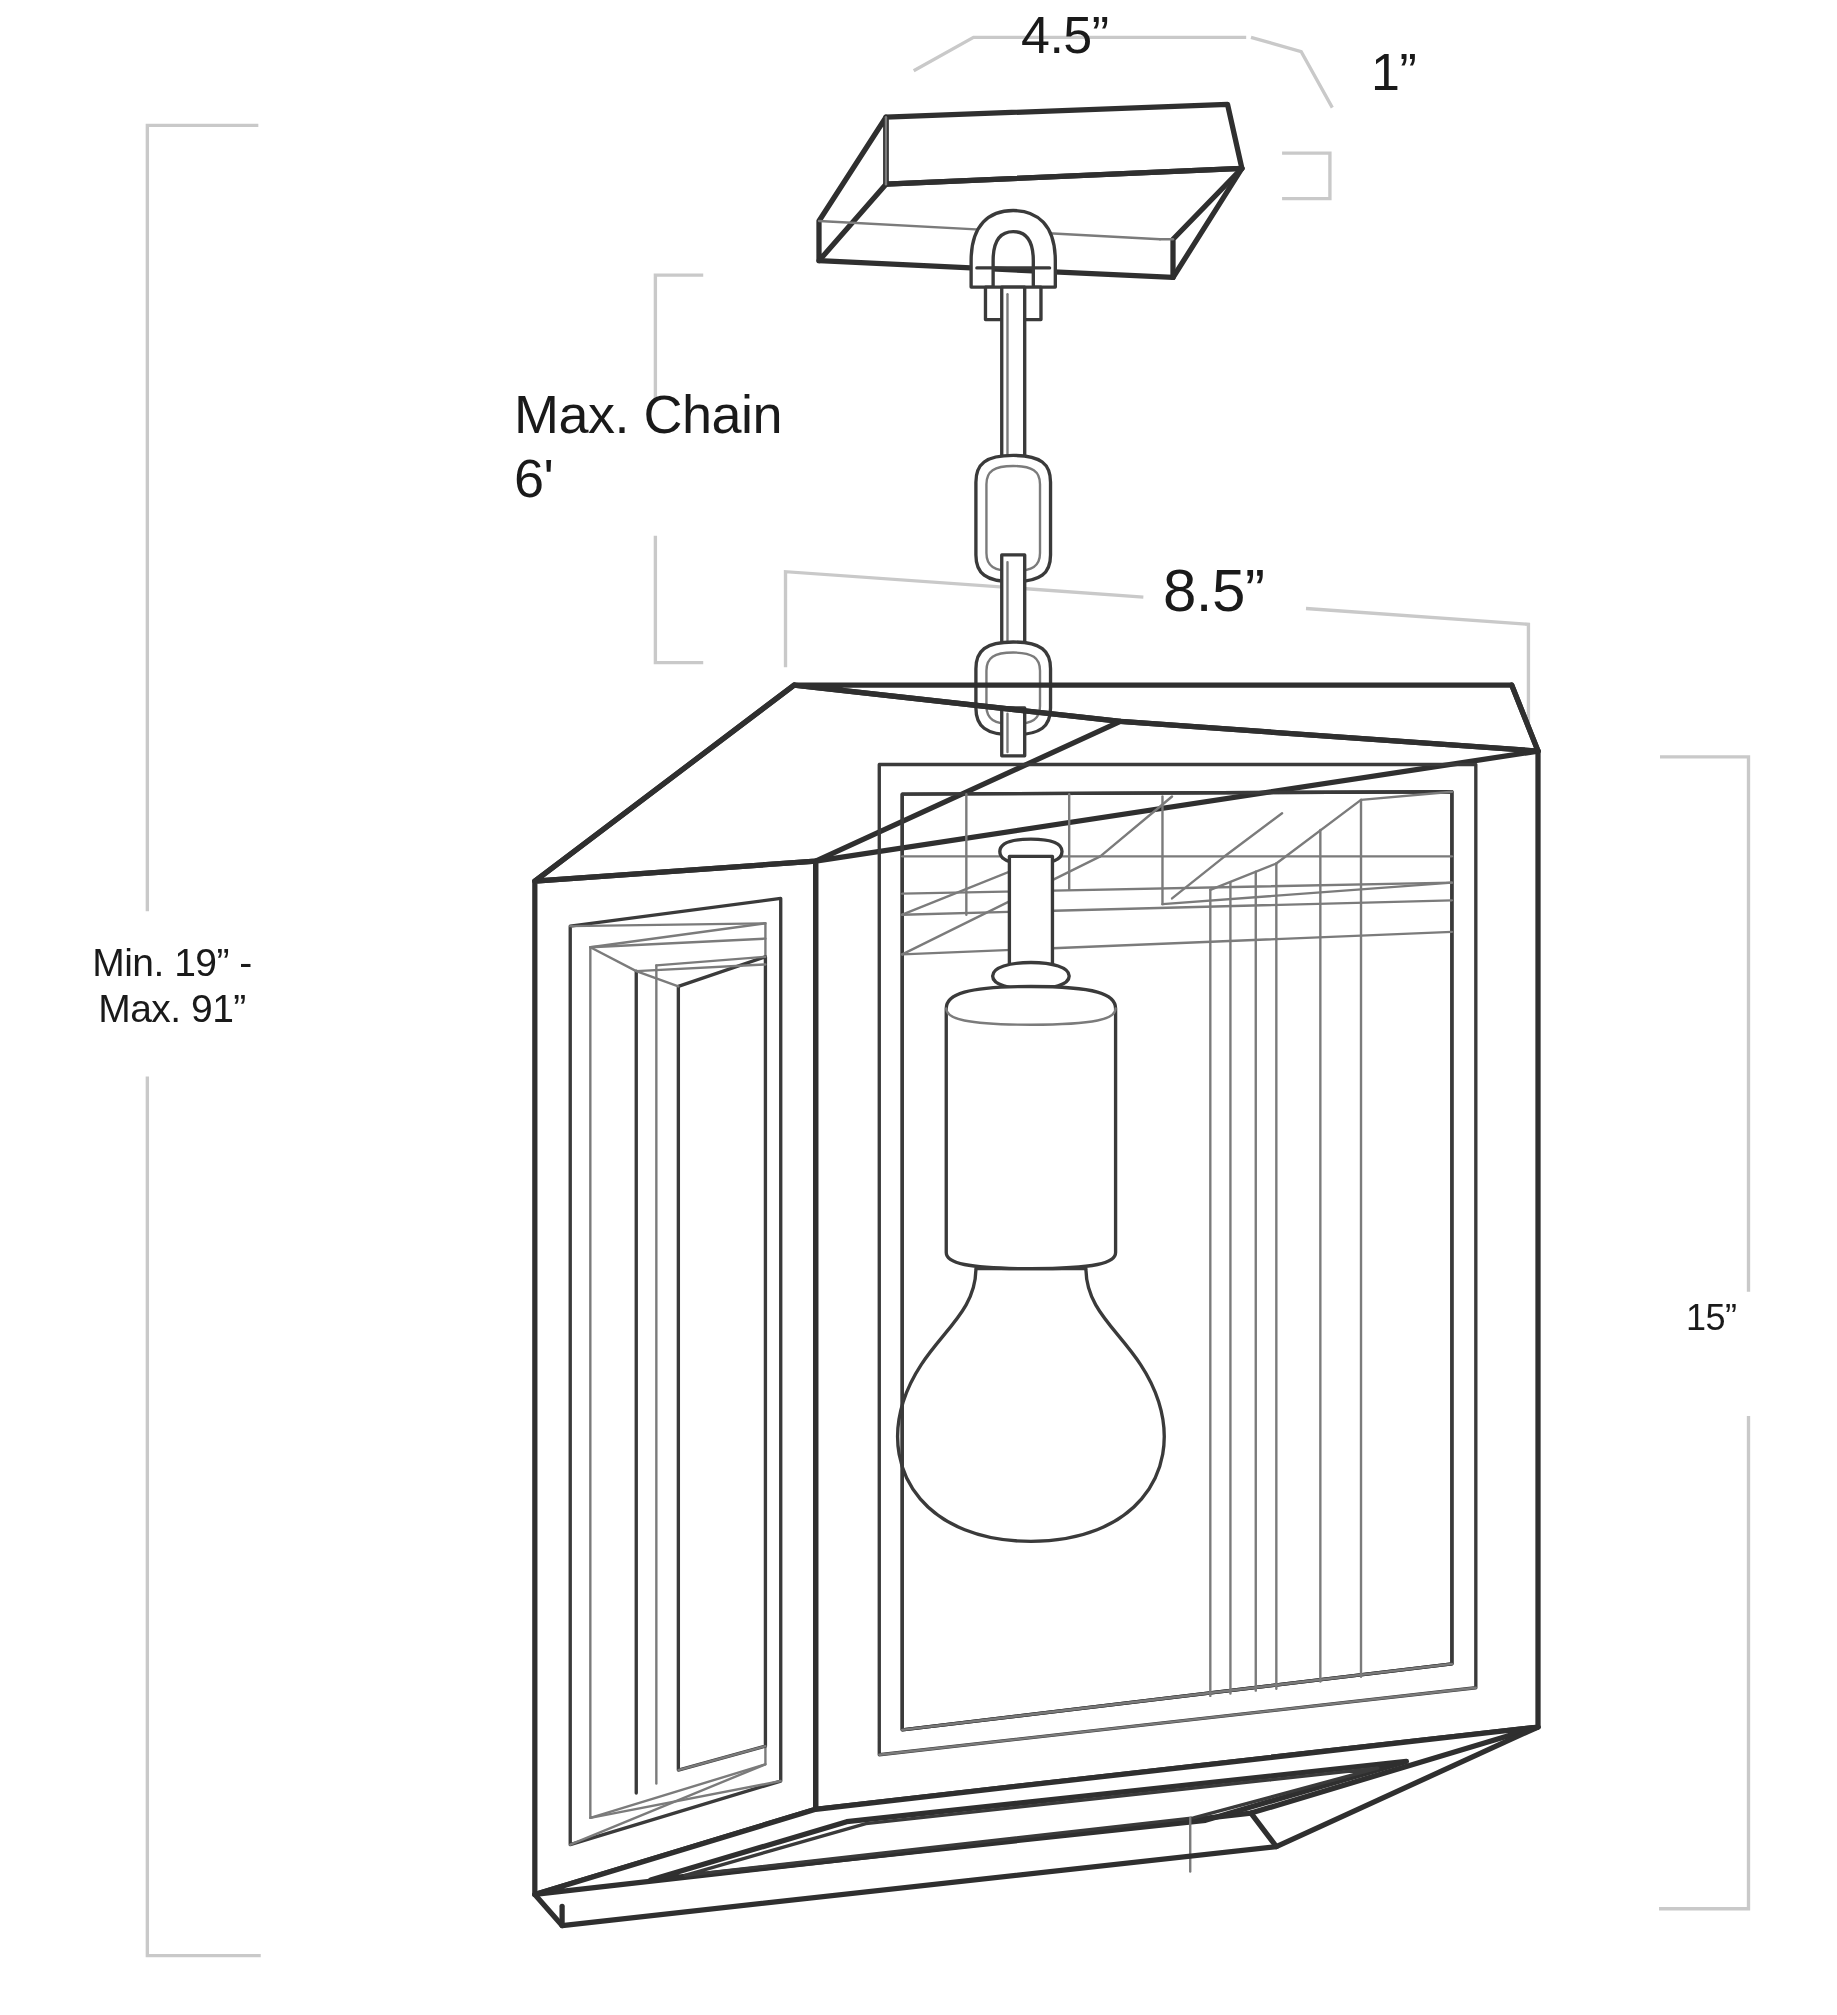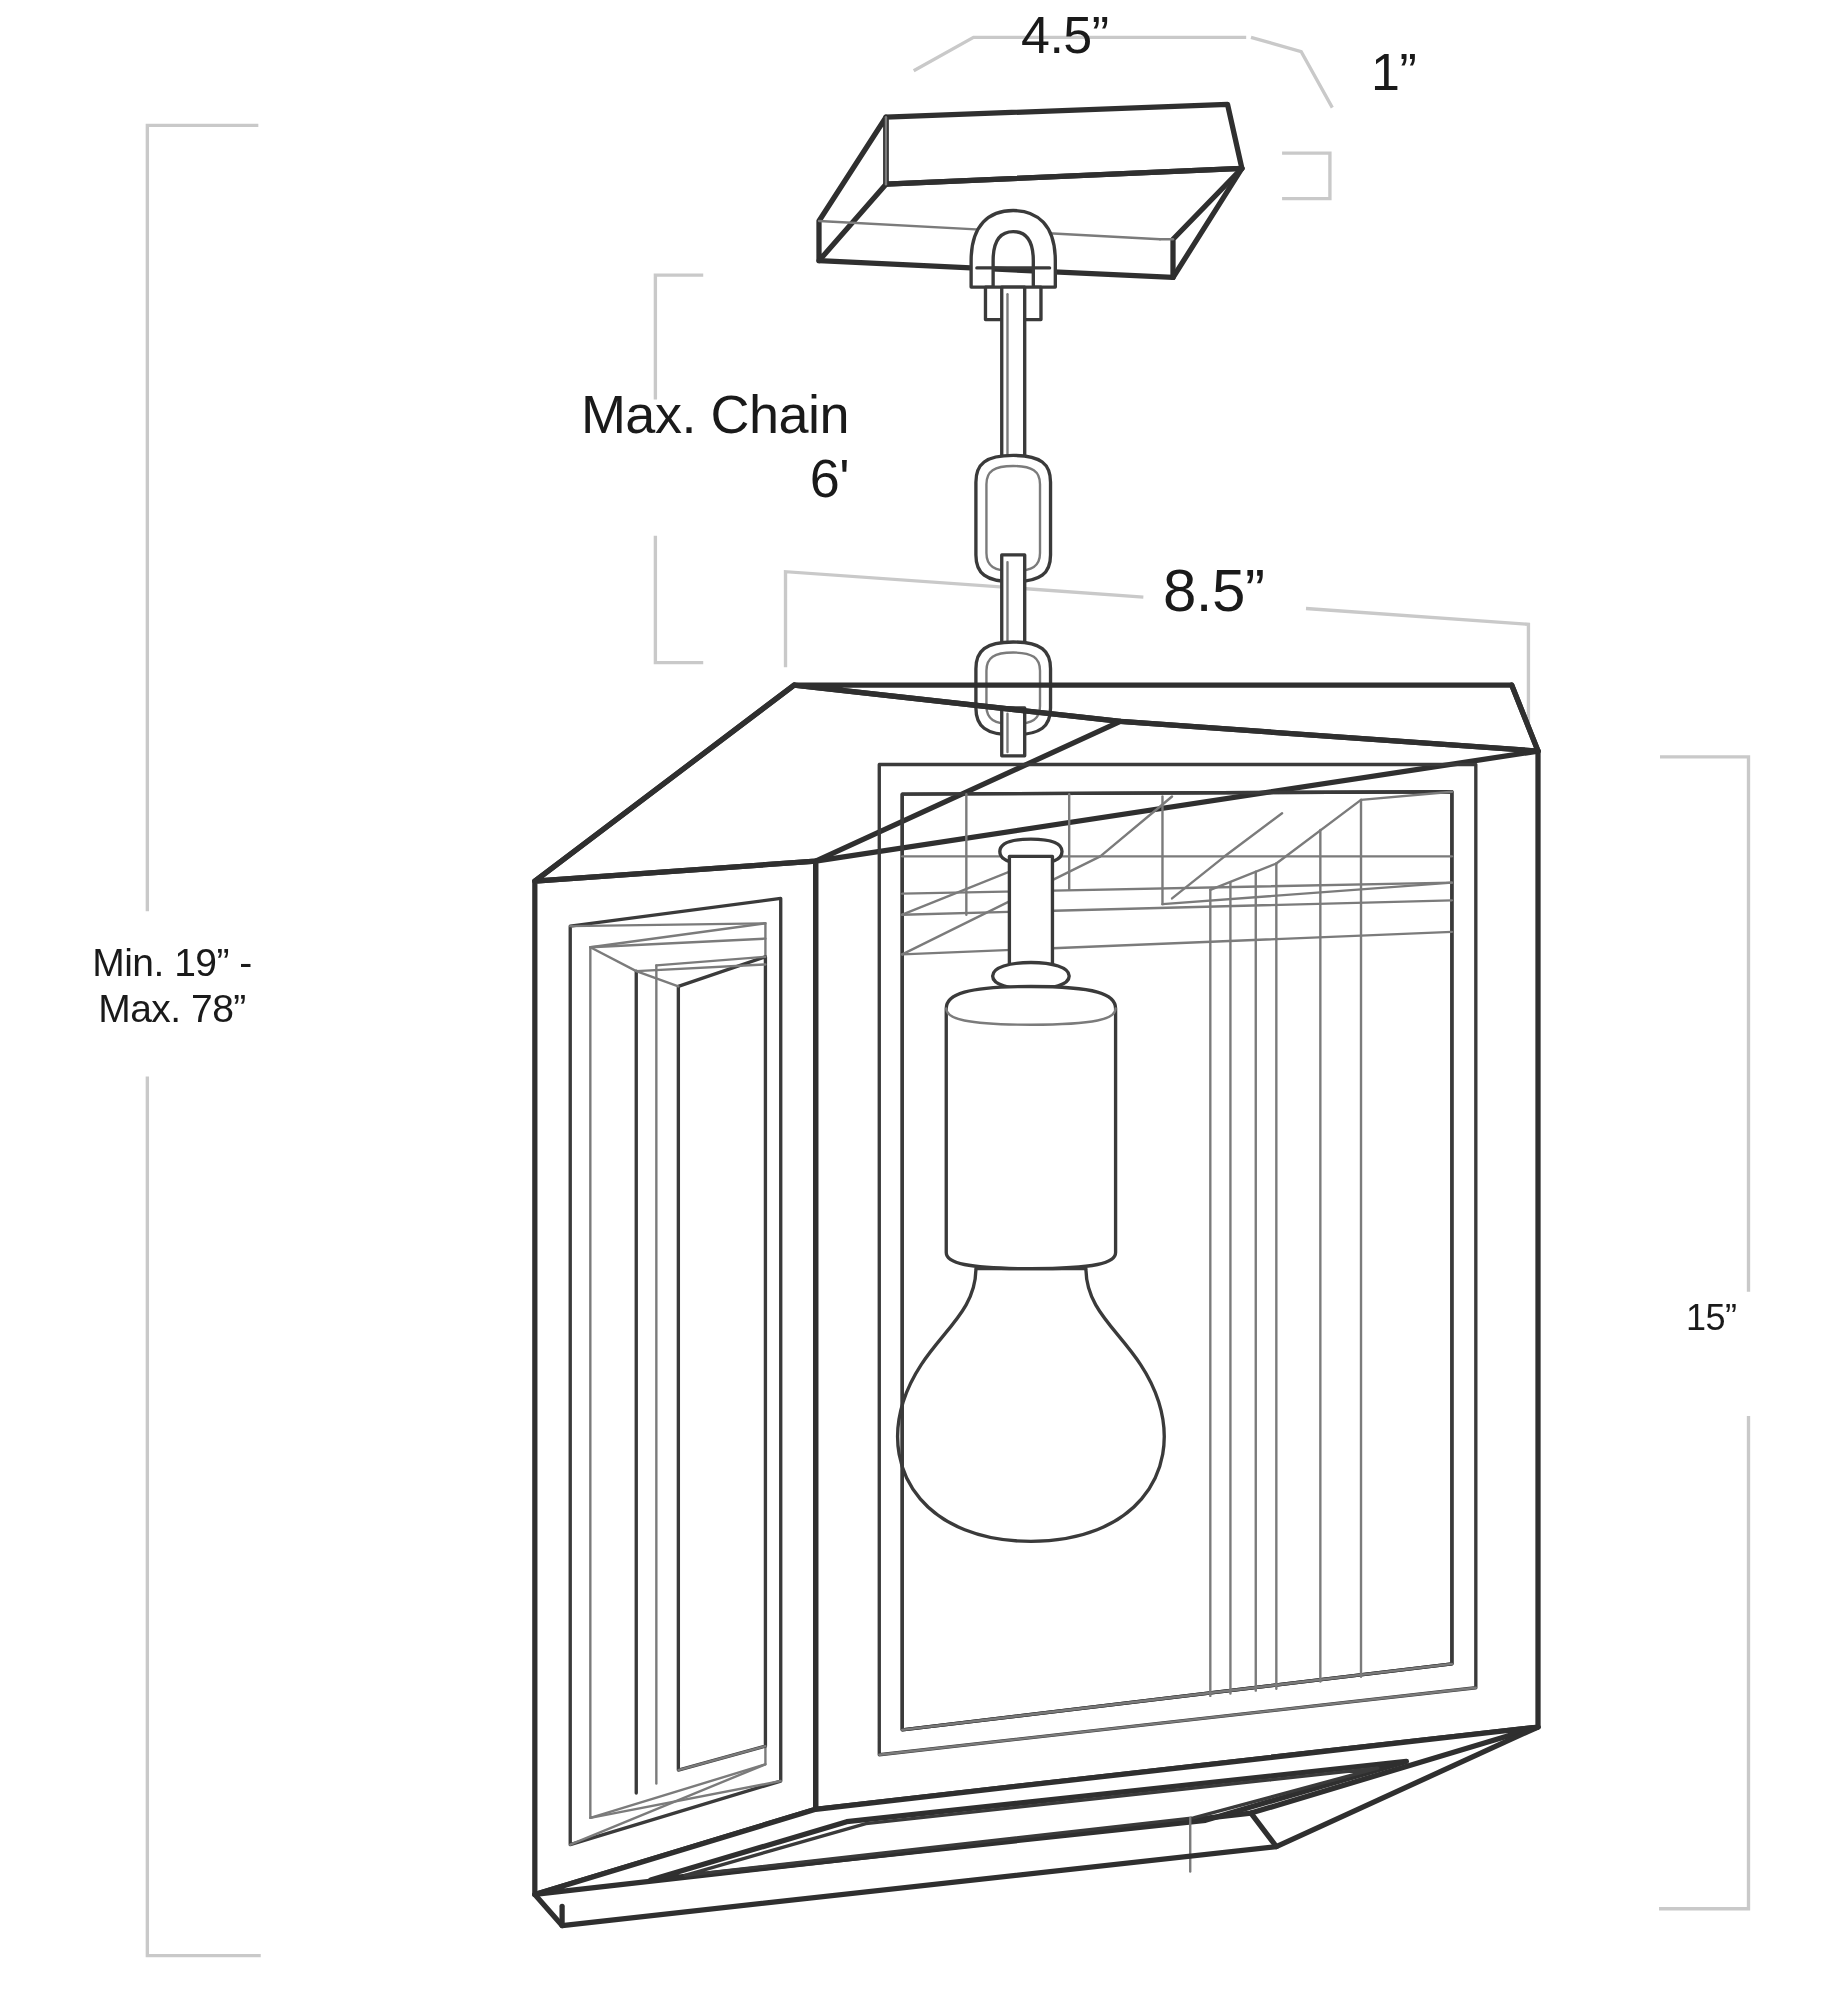--- a/index.html
+++ b/index.html
@@ -28,21 +28,21 @@
     position: absolute;
     color: #1a1a1a;
     font-family: "Liberation Sans", sans-serif;
     font-weight: 400;
     white-space: pre;
     line-height: 1.18;
     letter-spacing: -0.5px;
   }
   #label-top-width   { left: 1021px; top: 4.8px;   font-size: 52px; }
   #label-canopy-h    { left: 1371px; top: 42px;   font-size: 52px; }
-  #label-chain       { left: 514px; top: 383px;  font-size: 54px; text-align: right; width: 335px; }
+  #label-chain       { left: 514px; top: 383px;  font-size: 54px; text-align: left; width: 335px; }
   #label-box-width   { left: 1163px; top: 556px; font-size: 60px; }
   #label-drop-range  { left: 19px;   top: 940px; font-size: 39px; width: 306px; text-align: center; }
   #label-box-height  { left: 1686px; top: 1297px; font-size: 36px; }
 </style>
 </head>
 <body>
 
 <div id="stage">
 
   <svg id="drawing" viewBox="0 0 3840 4212" xmlns="http://www.w3.org/2000/svg">
@@ -246,18 +246,18 @@
   </svg>
 
   <div class="dim-label" id="label-top-width">4.5”</div>
 
   <div class="dim-label" id="label-canopy-h">1”</div>
 
   <div class="dim-label" id="label-chain"><span>Max. Chain</span><br><span>6'</span></div>
 
   <div class="dim-label" id="label-box-width">8.5”</div>
 
-  <div class="dim-label" id="label-drop-range"><span>Min. 19” -</span><br><span>Max. 78”</span></div>
+  <div class="dim-label" id="label-drop-range"><span>Min. 19” -</span><br><span>Max. 91”</span></div>
 
   <div class="dim-label" id="label-box-height">15”</div>
 
 </div>
 
 
 </body></html>

